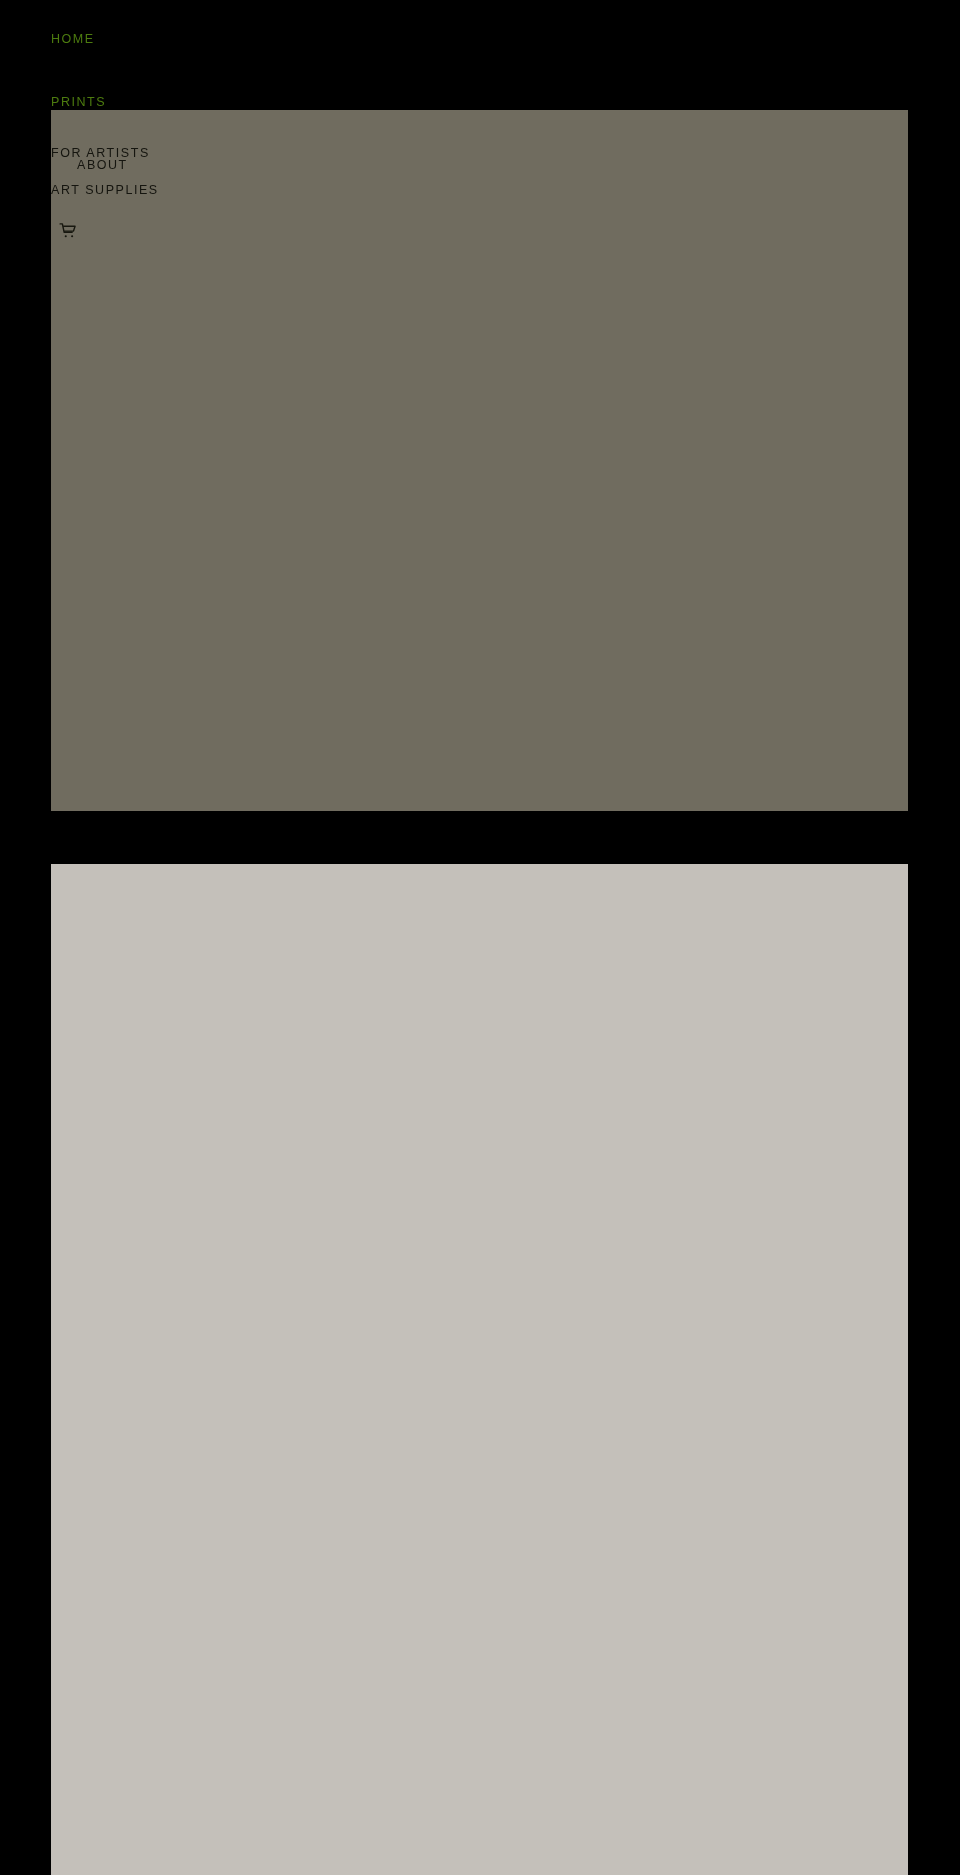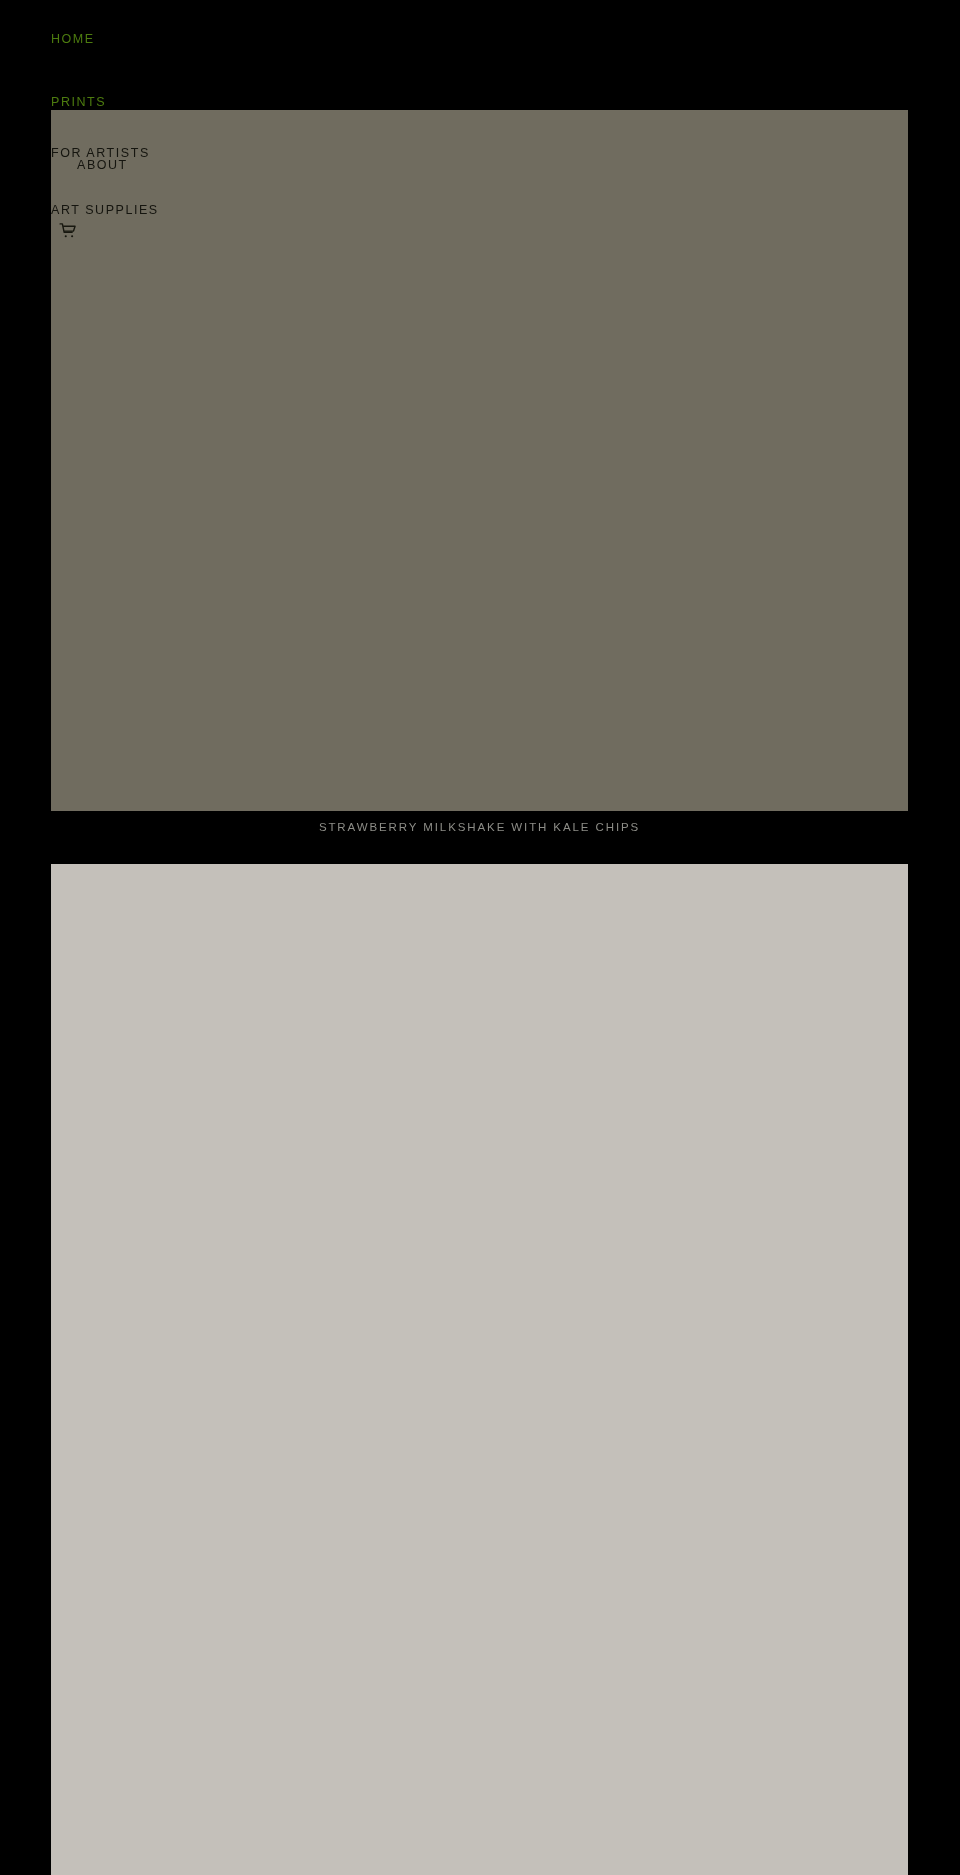--- a/index.html
+++ b/index.html
@@ -81,21 +81,21 @@
     position:absolute;
     font-family:"Liberation Sans", sans-serif;
   }
   .nav-item.on-dark  { color:#4d7c0f; }
   .nav-item.on-light { color:#15150f; }
 
   #nav-home        { top:33px;  }
   #nav-prints      { top:96px;text-align:center;  }
   #nav-for-artists { top:115px;margin-top:32px; }
   #nav-about       { top:159px;margin-left:26px; }
-  #nav-art-supplies{ top:204px; }
+  #nav-art-supplies{ top:184px; }
 
   .cart-link {
     position:absolute;
     top:222px;
     left:8px;
     width:22px;
     height:20px;
     display:block;
     z-index:4;
   }
@@ -104,21 +104,20 @@
 </head>
 <body>
 
 <div class="page">
 
   <div class="media-stack">
     <div class="artwork-block primary"></div>
     <div class="artwork-block secondary"></div>
   </div>
 
-  <div class="artwork-caption">STRAWBERRY MILKSHAKE WITH KALE CHIPS</div>
 
   <nav class="site-nav">
 
     <a href="#" class="nav-item on-dark" id="nav-home">HOME</a>
 
     <a href="#" class="nav-item on-dark" id="nav-prints">PRINTS</a>
 
     <a href="#" class="nav-item on-light" id="nav-for-artists">FOR ARTISTS</a>
 
     <a href="#" class="nav-item on-light" id="nav-about">ABOUT</a>

